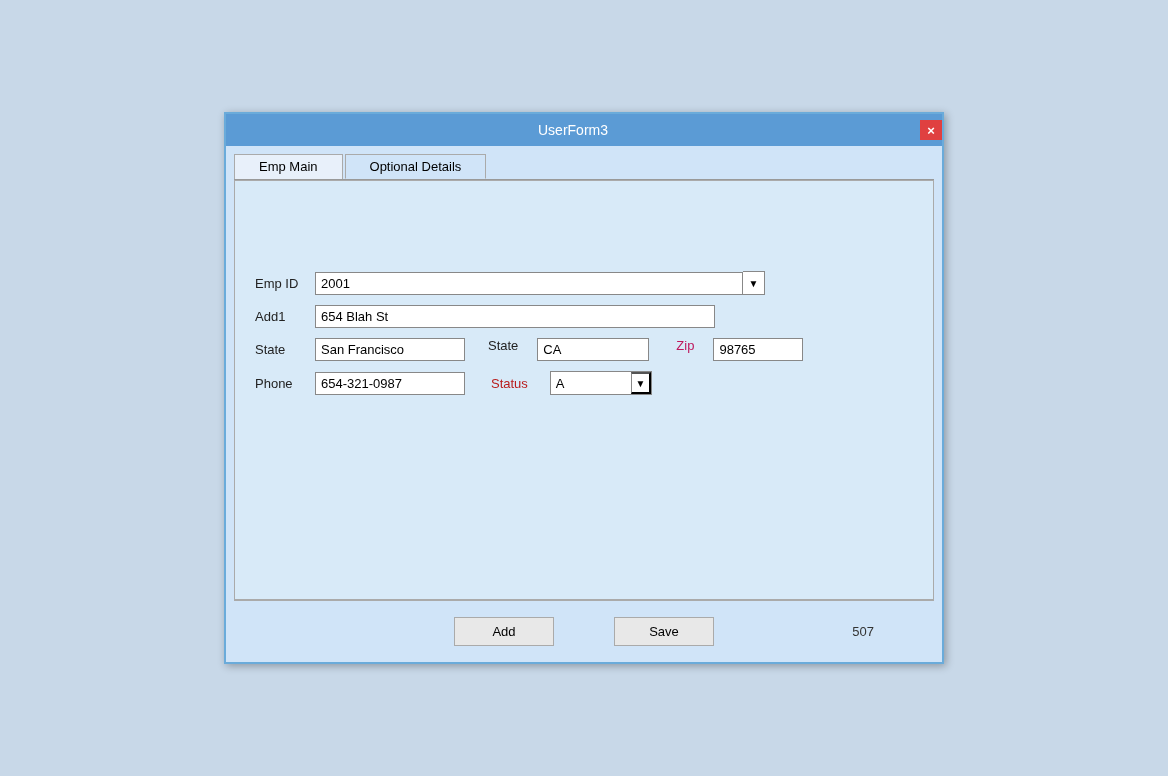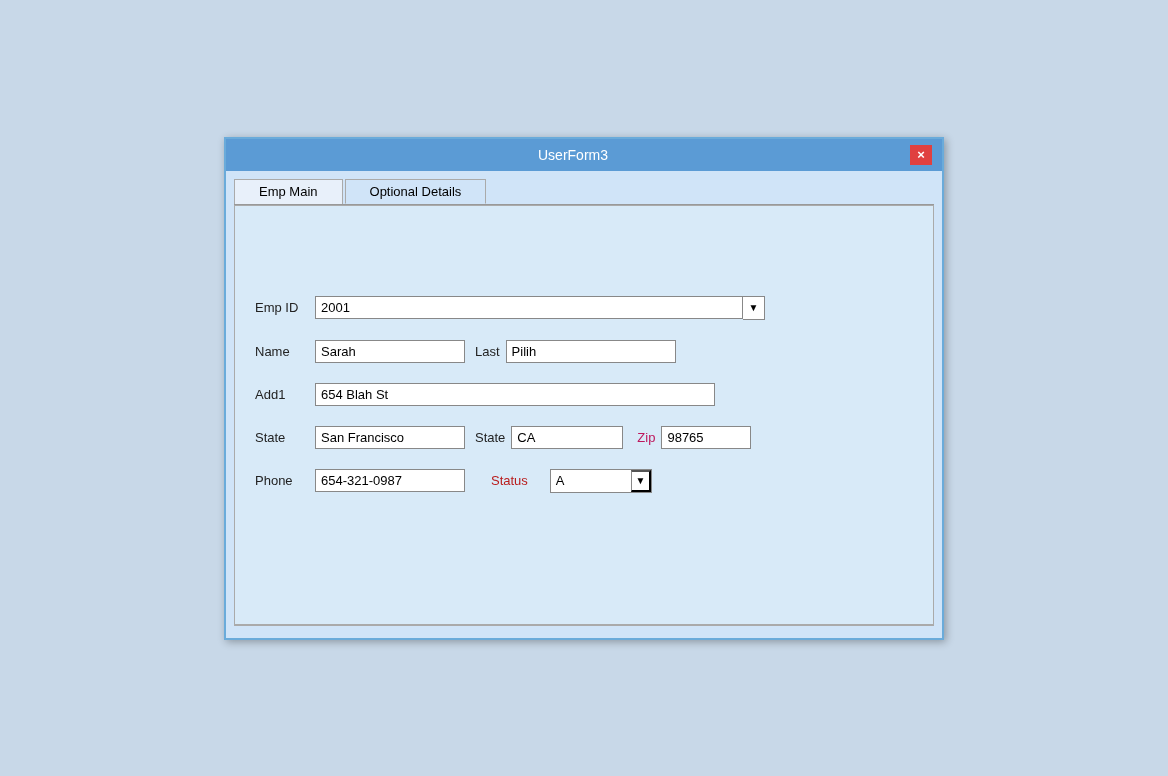--- a/index.html
+++ b/index.html
@@ -24,21 +24,21 @@
       background: #d0e0f0;
       border: 2px solid #6aabda;
       box-shadow: 2px 2px 8px rgba(0,0,0,0.3);
     }
 
     .title-bar {
       background: #5b9bd5;
       display: flex;
       align-items: center;
       justify-content: space-between;
-      padding: 6px 10px;
+      padding: 6px 0;
       color: white;
     }
 
     .title-bar-title {
       font-size: 14px;
       font-weight: normal;
       flex: 1;
       text-align: center;
     }
 
@@ -92,21 +92,21 @@
       min-height: 420px;
     }
 
     .form-section {
       margin-top: 60px;
     }
 
     .form-row {
       display: flex;
       align-items: center;
-      margin-bottom: 20px;
+      margin-bottom: 10px;
     }
 
     .form-label {
       width: 60px;
       color: #222;
       font-size: 13px;
       flex-shrink: 0;
     }
 
     .form-input {
@@ -162,22 +162,21 @@
     .name-last {
       width: 170px;
     }
 
     .address-input {
       width: 400px;
     }
 
     .city-state-row {
       display: flex;
-      align-items: center;
-      gap: 6px;
+      gap: 19px;
     }
 
     .city-input {
       width: 150px;
     }
 
     .state-label {
       font-size: 13px;
       color: #222;
       margin-left: 4px;
@@ -296,28 +295,20 @@
       <div class="form-section">
 
         <div class="form-row">
           <div class="form-label">Emp ID</div>
           <div class="emp-id-container">
             <input class="emp-id-input form-input" type="text" value="2001" style="">
             <button class="emp-id-dropdown-btn">▼</button>
           </div>
         </div>
 
-        <div class="form-row">
-          <div class="form-label">Name</div>
-          <div class="name-row">
-            <input class="form-input name-first" type="text" value="Sarah" style="">
-            <span class="name-label-last">Last</span>
-            <input class="form-input name-last" type="text" value="Pilih" style="">
-          </div>
-        </div>
 
         <div class="form-row">
           <div class="form-label">Add1</div>
           <input class="form-input address-input" type="text" value="654 Blah St" style="">
         </div>
 
         <div class="form-row">
           <div class="form-label">State</div>
           <div class="city-state-row">
             <input class="form-input city-input" type="text" value="San Francisco" style="">
@@ -338,14 +329,19 @@
               <button class="status-dropdown-btn">▼</button>
             </div>
           </div>
         </div>
 
       </div>
     </div>
 
     <div class="divider-line"></div>
 
+    <div class="buttons-area">
+      <button class="form-btn">Add</button>
+      <button class="form-btn">Save</button>
+      <span class="record-count">507</span>
+    </div>
   </div>
 </div>
 
 </body></html>

